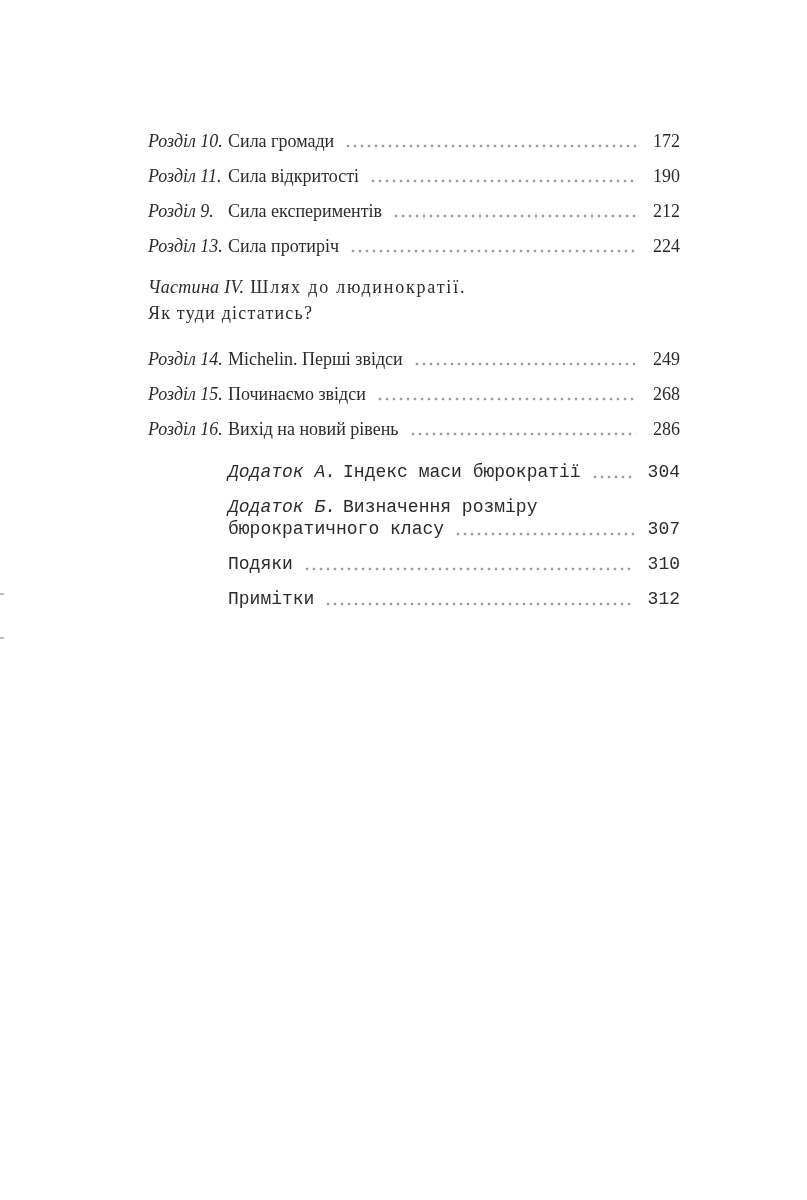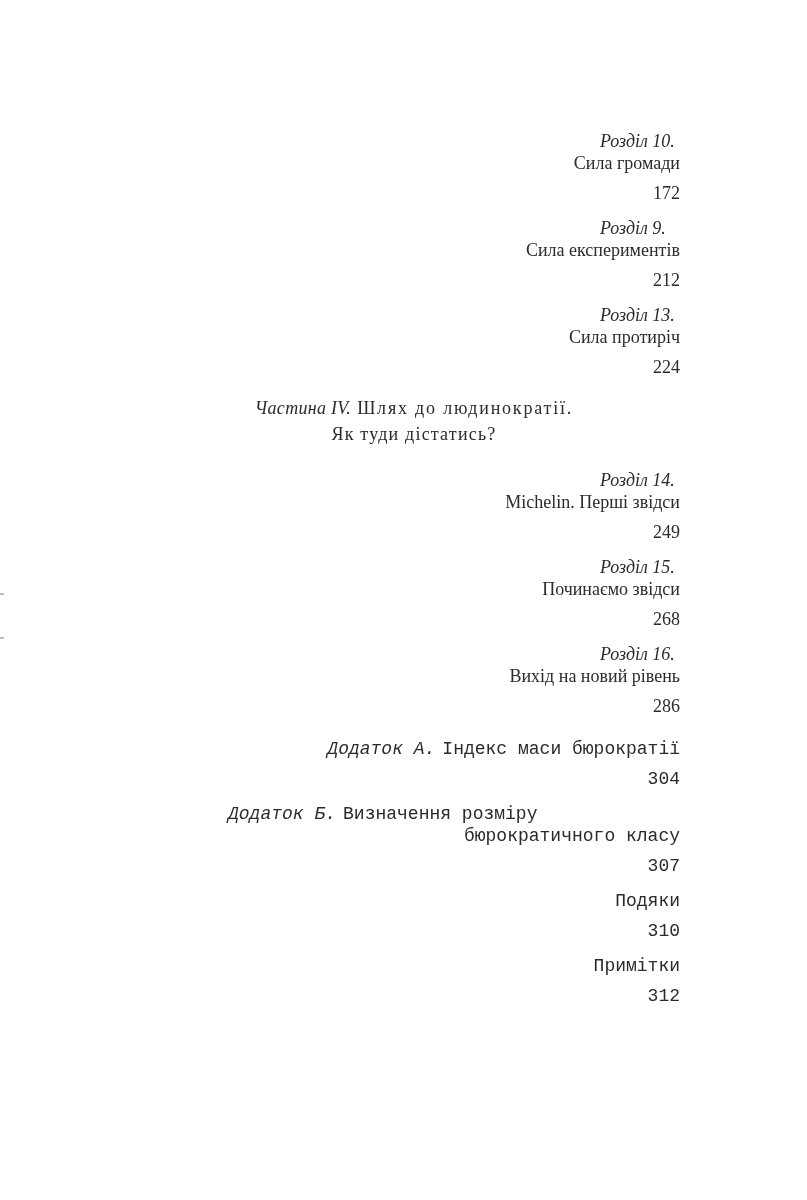--- a/index.html
+++ b/index.html
@@ -27,21 +27,20 @@
     top: 130px;
     width: 532px;
     font-size: 18px;
   }
   .toc-row {
     display: flex;
     align-items: flex-end;
     line-height: 22px;
     margin-bottom: 13px;
     white-space: nowrap;
-    flex-direction: column;
   }
   .chap-label {
     flex: none;
     width: 80px;
     font-style: italic;
   }
   .chap-title {
     flex: none;
   }
   .leader {
@@ -52,21 +51,21 @@
     background-image: radial-gradient(circle at 2px 2px, #9a9a9a 1.1px, rgba(255,255,255,0) 1.7px);
     background-size: 7px 4px;
     background-repeat: repeat-x;
   }
   .page-num {
     flex: none;
     min-width: 30px;
     text-align: right;
   }
   .part-heading {
-    text-align: center;
+    text-align: left;
     line-height: 26px;
     margin: 17px 0 22px 0;
   }
   .part-label {
     font-style: italic;
     letter-spacing: 0.3px;
     margin-right: 6px;
   }
   .part-title {
     letter-spacing: 1.8px;
@@ -106,20 +105,26 @@
 <body>
 
 <div class="page">
   <main class="toc">
 
     <div class="toc-row">
       <span class="chap-label">Розділ 10.</span>
       <span class="chap-title">Сила громади</span>
       <span class="leader"></span>
       <span class="page-num">172</span>
+    </div>
+    <div class="toc-row">
+      <span class="chap-label">Розділ 11.</span>
+      <span class="chap-title">Сила відкритості</span>
+      <span class="leader"></span>
+      <span class="page-num">190</span>
     </div>
     <div class="toc-row">
       <span class="chap-label">Розділ 9.</span>
       <span class="chap-title">Сила експериментів</span>
       <span class="leader"></span>
       <span class="page-num">212</span>
     </div>
     <div class="toc-row">
       <span class="chap-label">Розділ 13.</span>
       <span class="chap-title">Сила протиріч</span>

